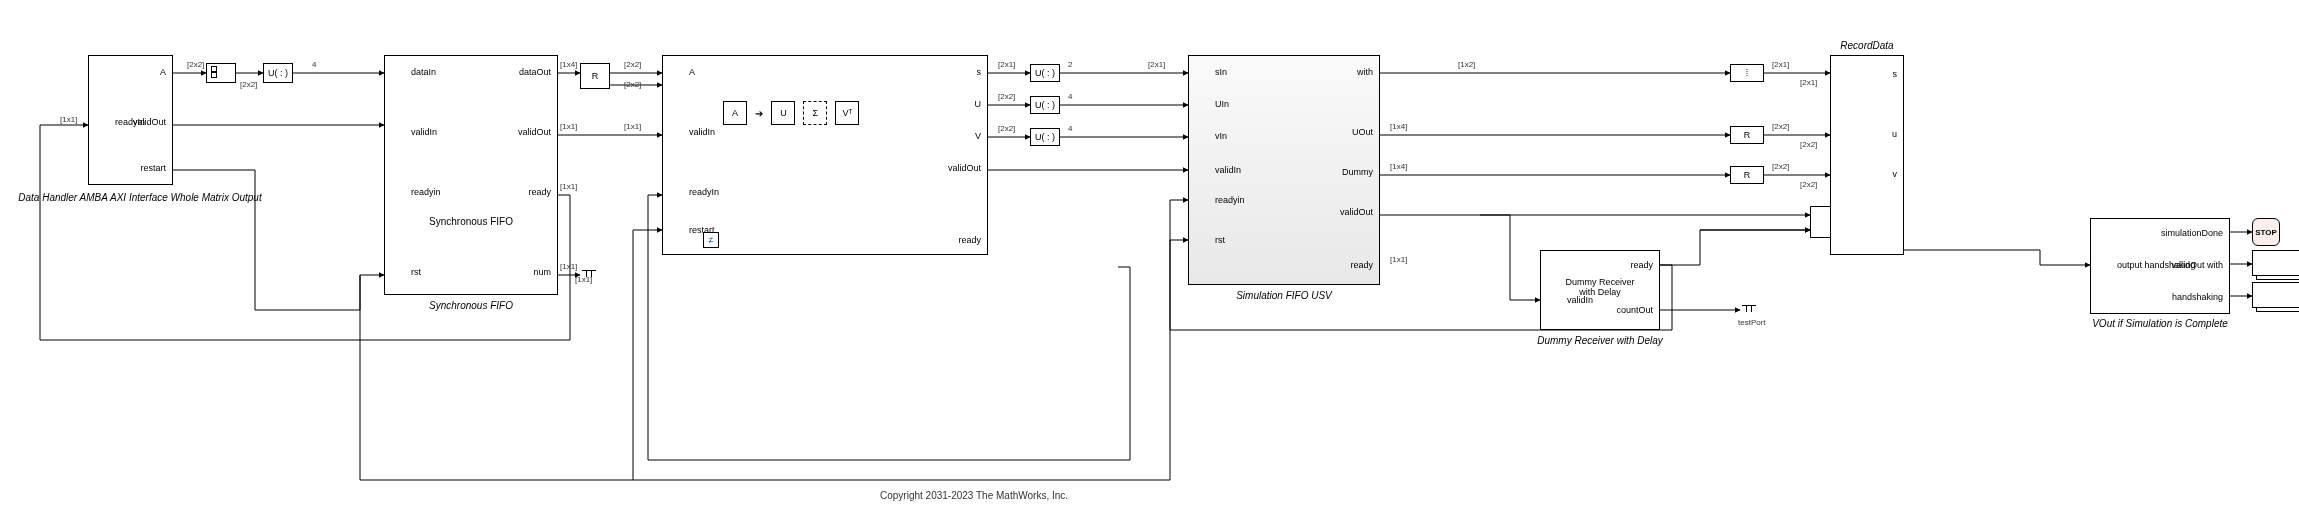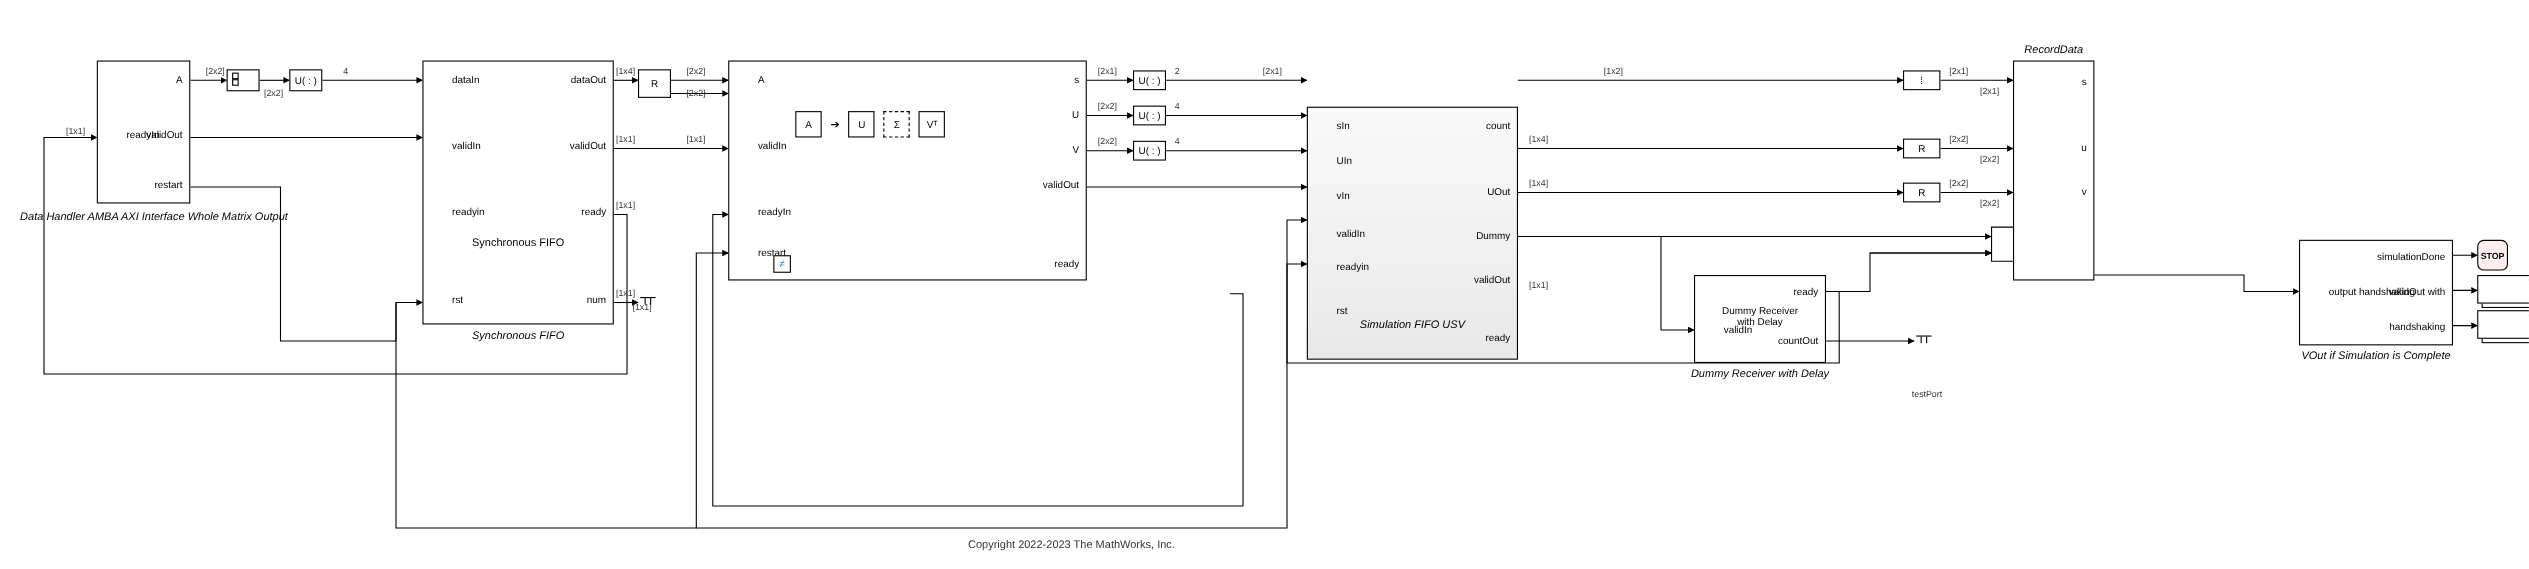--- a/index.html
+++ b/index.html
@@ -15,21 +15,20 @@
   }
   svg { position: absolute; top: 0; left: 0; }
   .block {
     position: absolute;
     border: 1px solid #000;
     background: #fff;
     box-sizing: border-box;
   }
   .block-shade {
     background: linear-gradient(to bottom, #fafafa 0%, #e8e8e8 100%);
-    margin-top: 42px;
   }
   .port-label {
     position: absolute;
     font-size: 9px;
     line-height: 1;
     white-space: nowrap;
   }
   .port-left { left: 6px; padding-left: 20px; }
   .port-right { right: 6px; text-align: right; }
   .block-name {
@@ -254,39 +253,39 @@
 <div class="small-block" style="left:1030px;top:96px;width:30px;height:18px;">U( : )</div>
 <div class="small-block" style="left:1030px;top:128px;width:30px;height:18px;">U( : )</div>
 
 <div class="block block-shade" style="left:1188px;top:55px;width:192px;height:230px;">
   <span class="port-label port-left" style="top:12px">sIn</span>
   <span class="port-label port-left" style="top:44px">UIn</span>
   <span class="port-label port-left" style="top:76px">vIn</span>
   <span class="port-label port-left" style="top:110px">validIn</span>
   <span class="port-label port-left" style="top:140px">readyin</span>
   <span class="port-label port-left" style="top:180px">rst</span>
-  <span class="port-label port-right" style="top:12px">count</span>
+  <span class="port-label port-right" style="top:12px">with</span>
   <span class="port-label port-right" style="top:72px">UOut</span>
   <span class="port-label port-right" style="top:112px">Dummy</span>
   <span class="port-label port-right" style="top:152px">validOut</span>
   <span class="port-label port-right" style="top:205px">ready</span>
 </div>
 <div class="block-name" style="left:1188px;top:290px;width:192px;">Simulation FIFO USV</div>
 
 <div class="block" style="left:1540px;top:250px;width:120px;height:80px;">
   <span class="port-label port-left" style="top:45px">validIn</span>
   <span class="port-label port-right" style="top:10px">ready</span>
   <span class="port-label port-right" style="top:55px">countOut</span>
   <div style="position:absolute;width:100%;top:26px;text-align:center;font-size:9px;white-space:pre-line;">Dummy Receiver
 with Delay</div>
 </div>
 <div class="block-name" style="left:1520px;top:335px;width:160px;">Dummy Receiver with Delay</div>
 
 <div class="term" style="left:1742px;top:305px;"></div>
-<div class="sig-label" style="left:1738px;top:318px;margin-top:36px;">testPort</div>
+<div class="sig-label" style="left:1738px;top:318px;">testPort</div>
 
 <div class="small-block" style="left:1730px;top:64px;width:34px;height:18px;position:absolute;">⁞</div>
 <div class="small-block" style="left:1730px;top:126px;width:34px;height:18px;">R</div>
 <div class="small-block" style="left:1730px;top:166px;width:34px;height:18px;">R</div>
 
 <div class="and-gate" style="left:1810px;top:206px;width:40px;height:32px;"></div>
 
 <div class="block" style="left:1830px;top:55px;width:74px;height:200px;">
   <span class="port-label port-right" style="top:14px">s</span>
   <span class="port-label port-right" style="top:74px">u</span>
@@ -332,13 +331,13 @@
 <div class="sig-label" style="left:1390px;top:122px;">[1x4]</div>
 <div class="sig-label" style="left:1390px;top:162px;">[1x4]</div>
 <div class="sig-label" style="left:1390px;top:255px;">[1x1]</div>
 <div class="sig-label" style="left:1772px;top:60px;">[2x1]</div>
 <div class="sig-label" style="left:1800px;top:78px;">[2x1]</div>
 <div class="sig-label" style="left:1772px;top:122px;">[2x2]</div>
 <div class="sig-label" style="left:1800px;top:140px;">[2x2]</div>
 <div class="sig-label" style="left:1772px;top:162px;">[2x2]</div>
 <div class="sig-label" style="left:1800px;top:180px;">[2x2]</div>
 
-<div class="copyright" style="left:880px;top:490px;">Copyright 2022-2023 The MathWorks, Inc.</div>
+<div class="copyright" style="left:880px;top:490px;">Copyright 2031-2023 The MathWorks, Inc.</div>
 
 </body></html>

